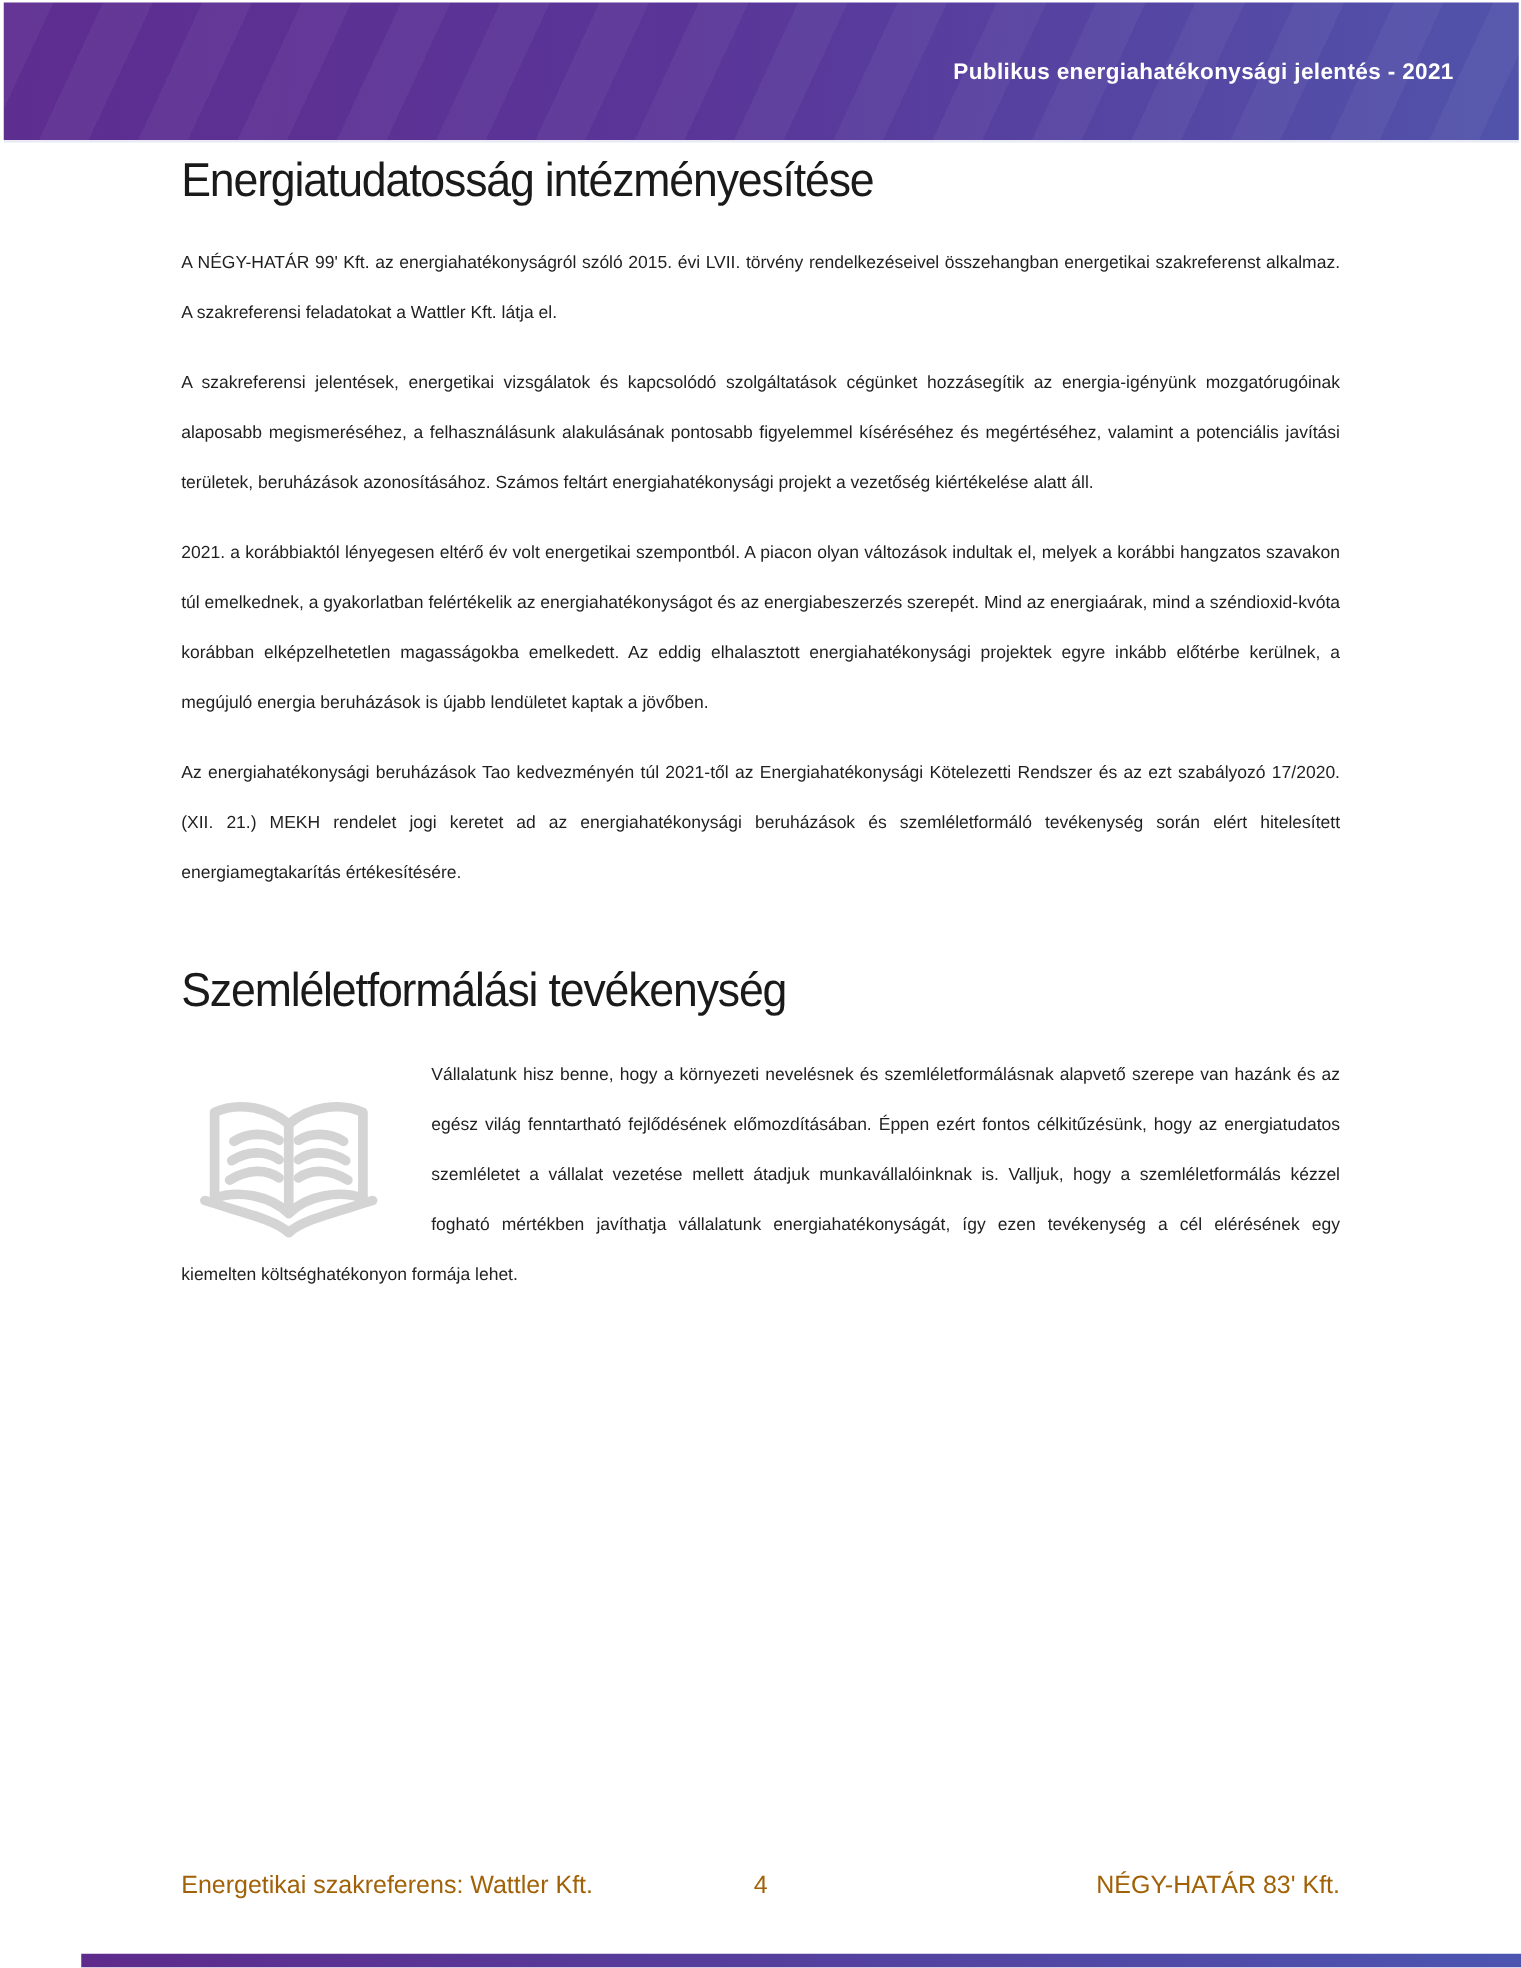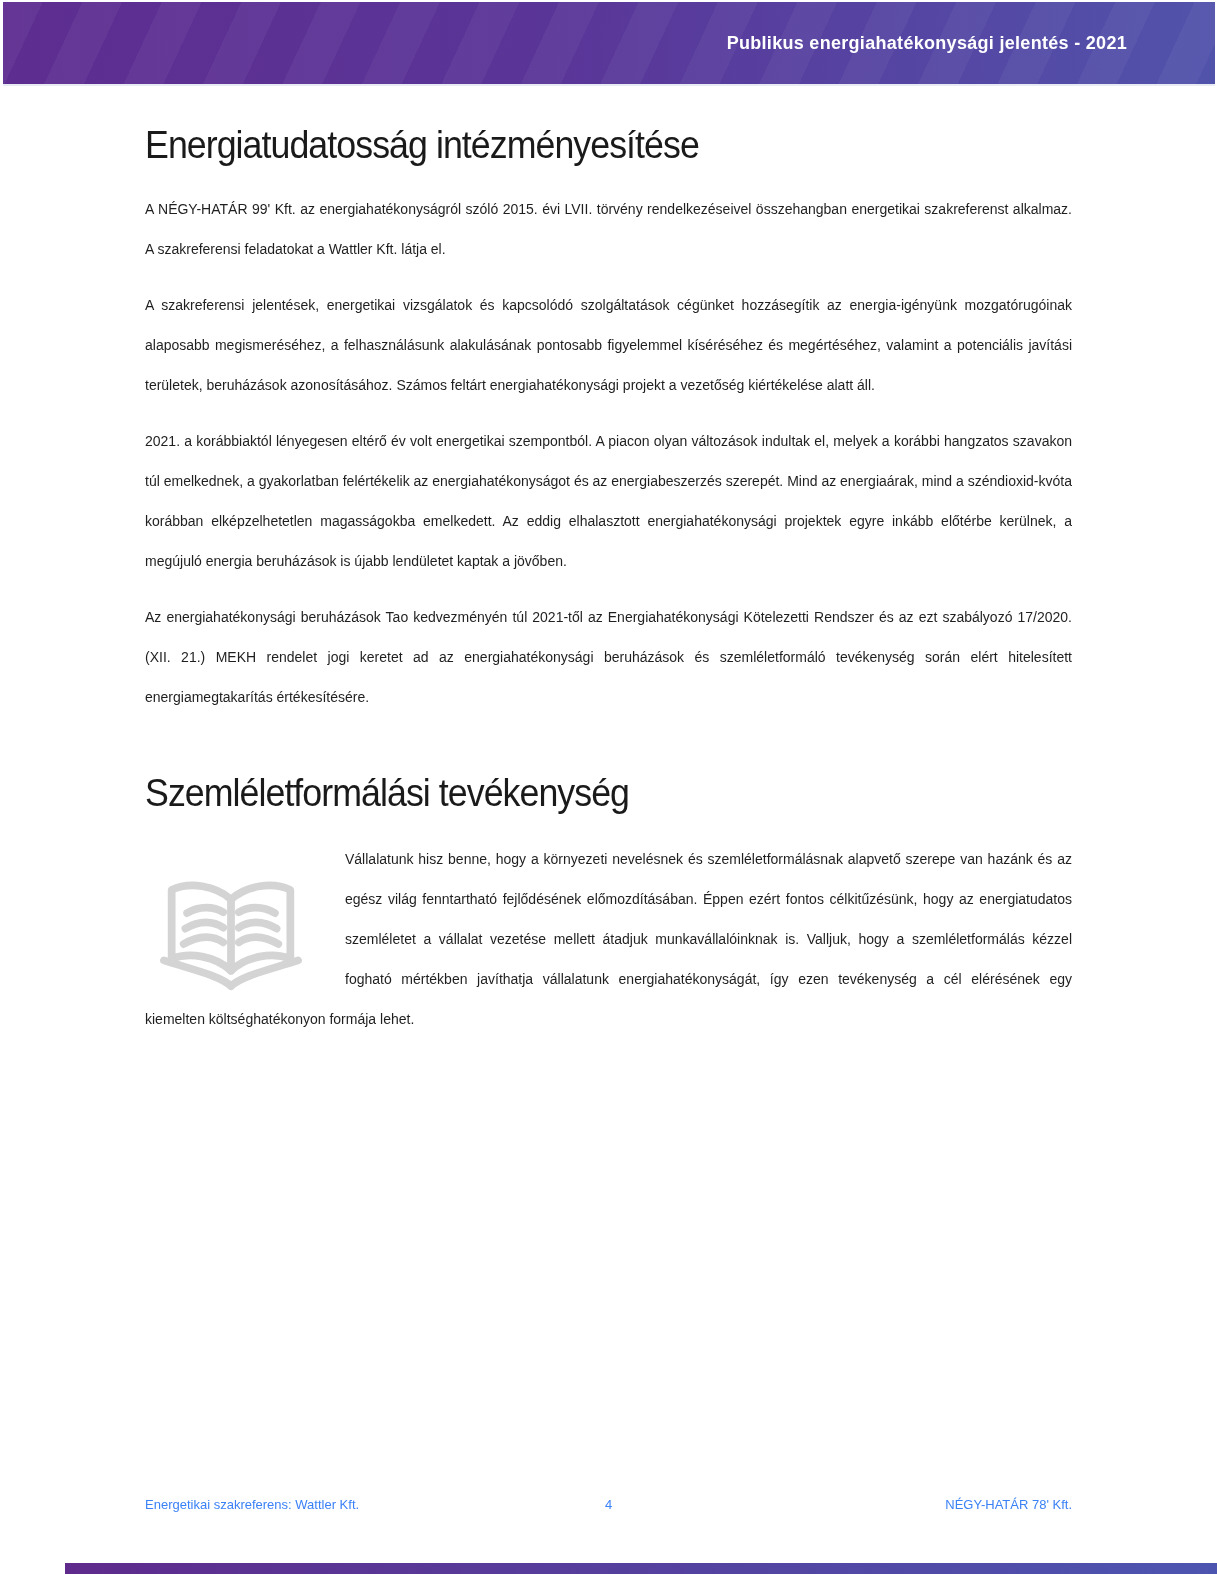--- a/index.html
+++ b/index.html
@@ -10,30 +10,30 @@
     background: #ffffff;
     font-family: "Liberation Sans", sans-serif;
     color: #1f1f1f;
     overflow: hidden;
   }
 
   
   .header-band {
     position: absolute;
     top: 2px; left: 3px; right: 2px;
-    height: 84px;
+    height: 112px;
     background:
       repeating-linear-gradient(115deg, rgba(255,255,255,0.045) 0 36px, rgba(255,255,255,0) 36px 72px),
       linear-gradient(92deg, #5e2d90 0%, #5a3598 45%, #5153ab 100%);
     border-bottom: 2px solid #e8eaf4;
     display: flex;
     align-items: center;
     justify-content: flex-end;
     box-sizing: border-box;
-    padding-right: 88px;
+    padding-right: 52px;
   }
   .header-band .band-title {
     color: #ffffff;
     font-size: 18px;
     font-weight: bold;
     letter-spacing: 0.3px;
   }
 
   
   .content {
@@ -73,22 +73,22 @@
   .clearfix::after { content: ""; display: block; clear: both; }
 
   
   .footer {
     position: absolute;
     top: 1497px;
     left: 145px;
     width: 927px;
     display: flex;
     align-items: center;
-    font-size: 13px;
-    color: #3b82f6;
+    font-size: 20px;
+    color: #a16207;
   }
   .footer .footer-left  { flex: 1; text-align: left; }
   .footer .footer-center{ flex: 0 0 auto; text-align: center; }
   .footer .footer-right { flex: 1; text-align: right; }
 
   
   .bottom-bar {
     position: absolute;
     bottom: 0; right: 0;
     left: 65px;
@@ -137,16 +137,16 @@
     </div>
     <p class="body-paragraph">Vállalatunk hisz benne, hogy a környezeti nevelésnek és szemléletformálásnak alapvető szerepe van hazánk és az egész világ fenntartható fejlődésének előmozdításában. Éppen ezért fontos célkitűzésünk, hogy az energiatudatos szemléletet a vállalat vezetése mellett átadjuk munkavállalóinknak is. Valljuk, hogy a szemléletformálás kézzel fogható mértékben javíthatja vállalatunk energiahatékonyságát, így ezen tevékenység a cél elérésének egy kiemelten költséghatékonyon formája lehet.</p>
   </div>
 
 
 </div>
 
 <div class="footer">
   <span class="footer-left">Energetikai szakreferens: Wattler Kft.</span>
   <span class="footer-center">4</span>
-  <span class="footer-right">NÉGY-HATÁR 78' Kft.</span>
+  <span class="footer-right">NÉGY-HATÁR 83' Kft.</span>
 </div>
 
 <div class="bottom-bar"></div>
 
 </body></html>

